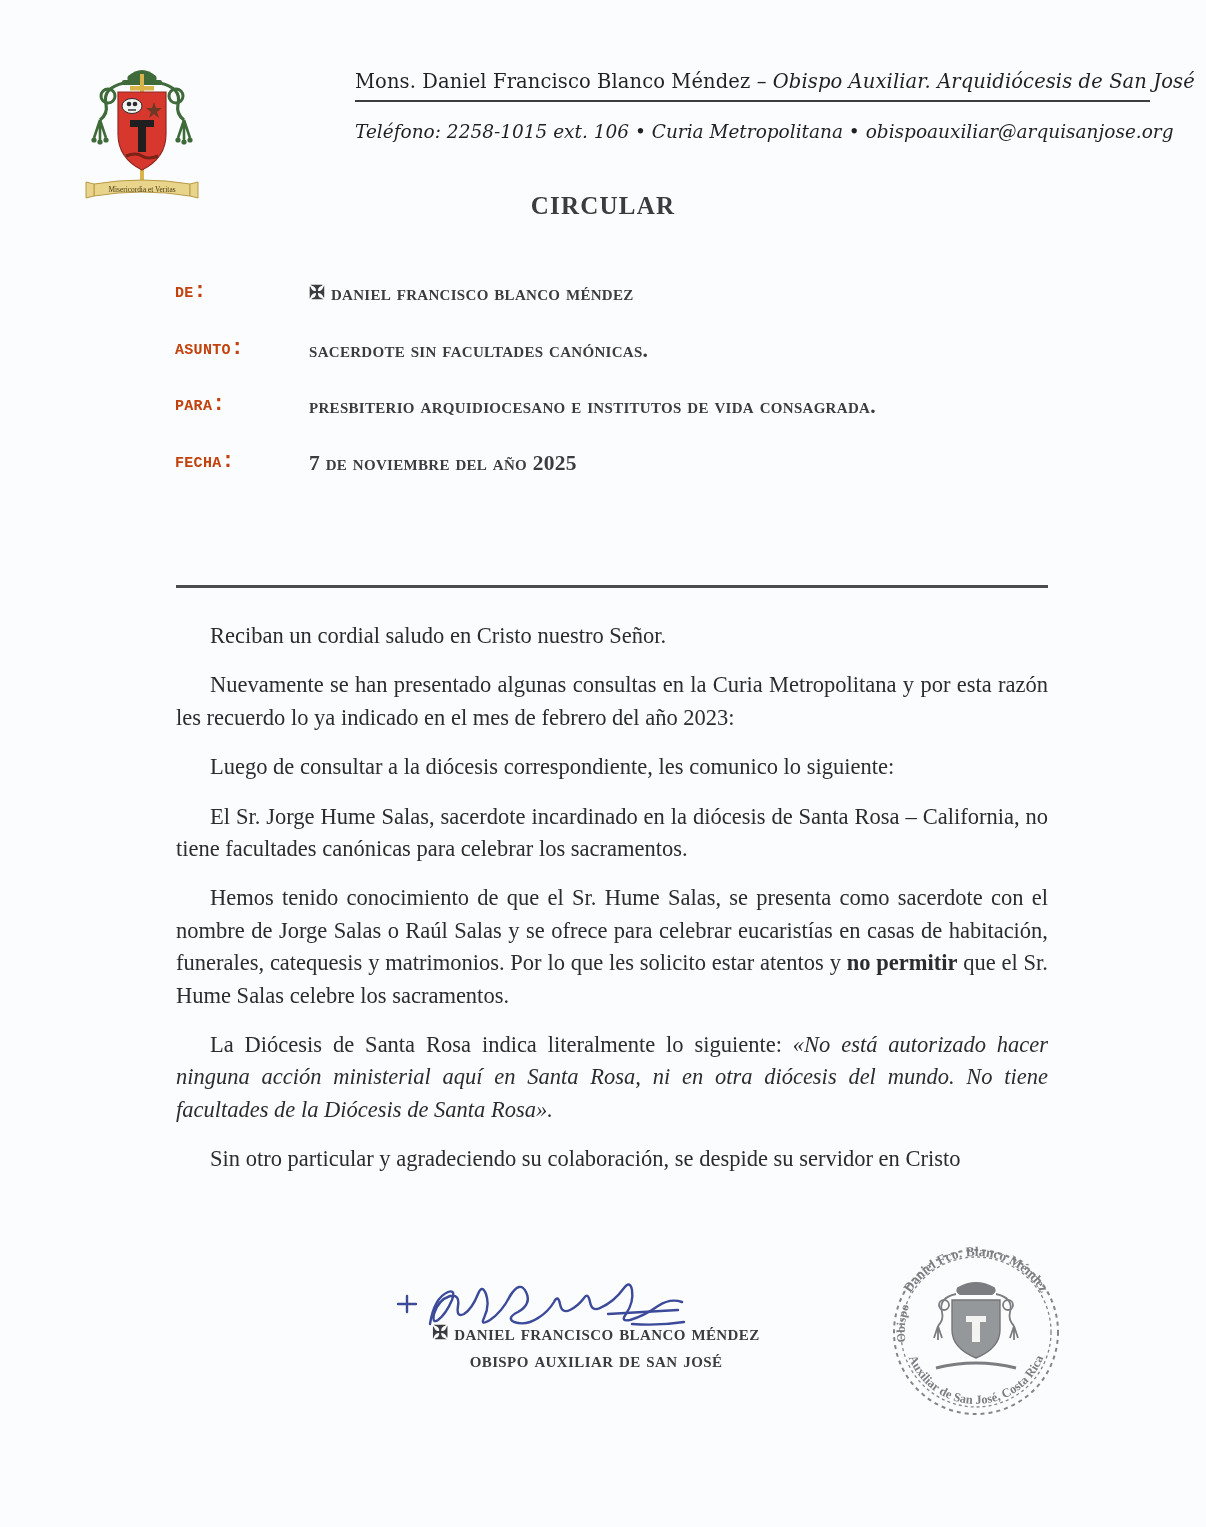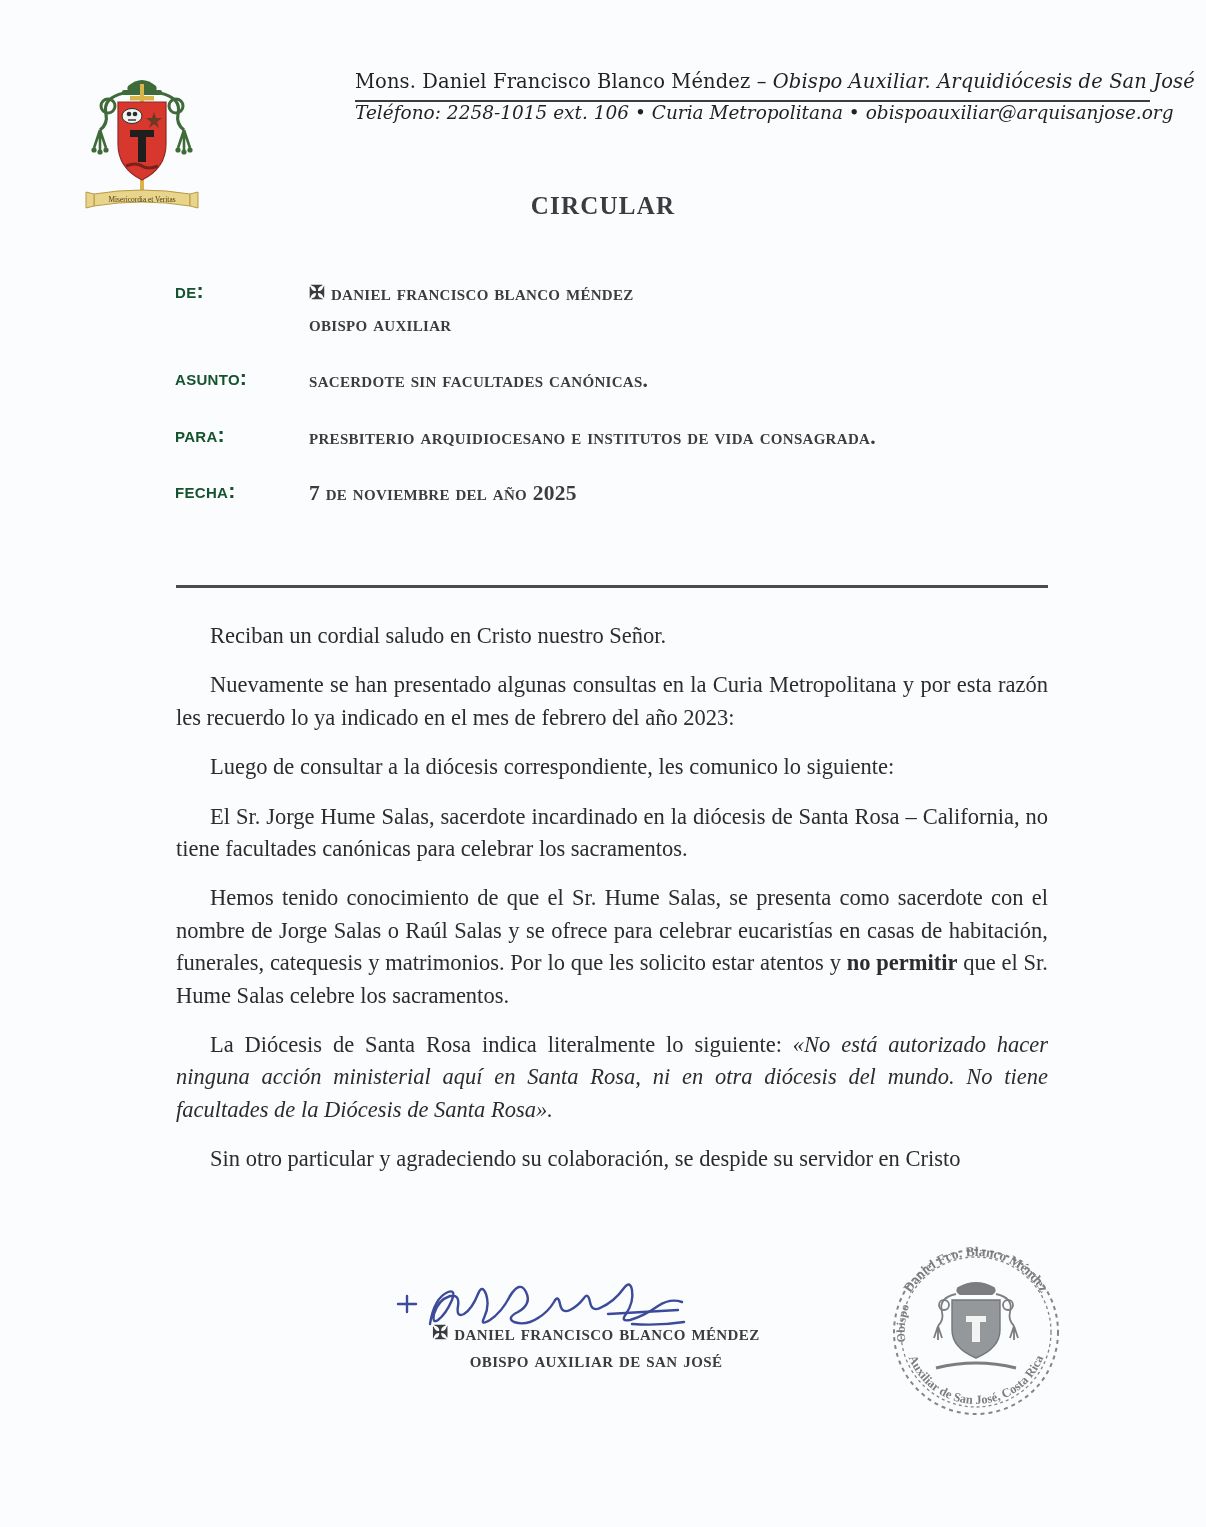--- a/index.html
+++ b/index.html
@@ -27,21 +27,21 @@
   .header {
     position: absolute;
     top: 48px;
     left: 0;
     width: 1206px;
     height: 165px;
   }
   .crest {
     position: absolute;
     left: 78px;
-    top: 20px;
+    top: 10px;
     width: 128px;
     height: 148px;
   }
   .header-text {
     position: absolute;
     left: 355px;
     top: 22px;
     width: 800px;
   }
   .header-line1 {
@@ -55,21 +55,21 @@
   .header-line1 .ital {
     font-style: italic;
   }
   .header-rule {
     margin: 7px 0 0 0;
     height: 2px;
     background: #3b3d40;
     width: 795px;
   }
   .header-line2 {
-    margin-top: 0;
+    margin-top: 19px;
     font-family: "DejaVu Serif", "Liberation Serif", serif;
     font-style: italic;
     font-size: 18.5px;
     color: #1f2124;
     text-align: center;
     white-space: nowrap;
   }
 
   
   .doc-title {
@@ -93,27 +93,27 @@
     width: 875px;
   }
   .meta-row {
     display: flex;
     align-items: flex-start;
     margin-bottom: 26px;
   }
   .meta-label {
     width: 134px;
     flex: 0 0 134px;
-    font-family: Liberation Sans, sans-serif;
+    font-family: Liberation Mono, monospace;
     font-weight: bold;
     font-size: 21.5px;
     font-variant: small-caps;
     text-transform: lowercase;
     letter-spacing: 0.3px;
-    color: #14532d;
+    color: #c2410c;
     padding-top: 1px;
   }
   .meta-value {
     flex: 1 1 auto;
     font-family: "Liberation Serif", serif;
     font-weight: bold;
     font-size: 21.5px;
     font-variant: small-caps;
     text-transform: lowercase;
     letter-spacing: 0.3px;
@@ -275,21 +275,20 @@
 
   <div class="doc-title">CIRCULAR</div>
 
   <div class="meta">
 
     <div class="meta-row">
       <div class="meta-label">DE:</div>
       <div class="meta-value">
         <span class="linebreak"><span class="cross-glyph">✠</span>
           <span>DANIEL FRANCISCO BLANCO MÉNDEZ</span></span>
-        <span class="linebreak">OBISPO AUXILIAR</span>
       </div>
     </div>
 
     <div class="meta-row">
       <div class="meta-label">ASUNTO:</div>
       <div class="meta-value">SACERDOTE SIN FACULTADES CANÓNICAS.</div>
     </div>
 
     <div class="meta-row">
       <div class="meta-label">PARA:</div>

